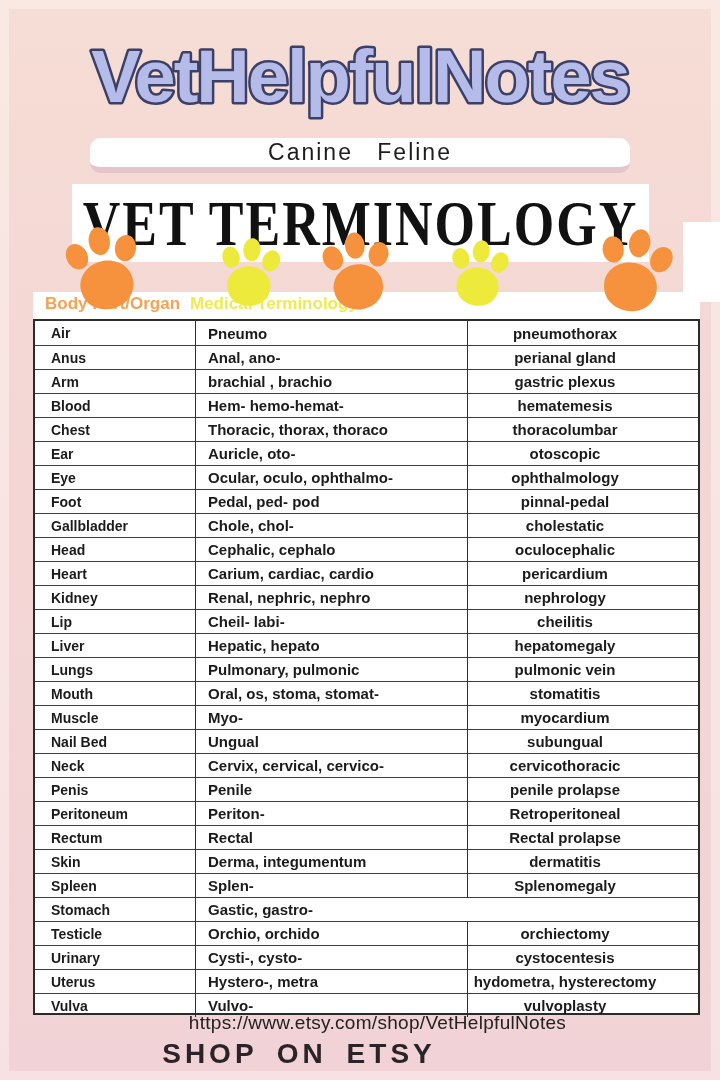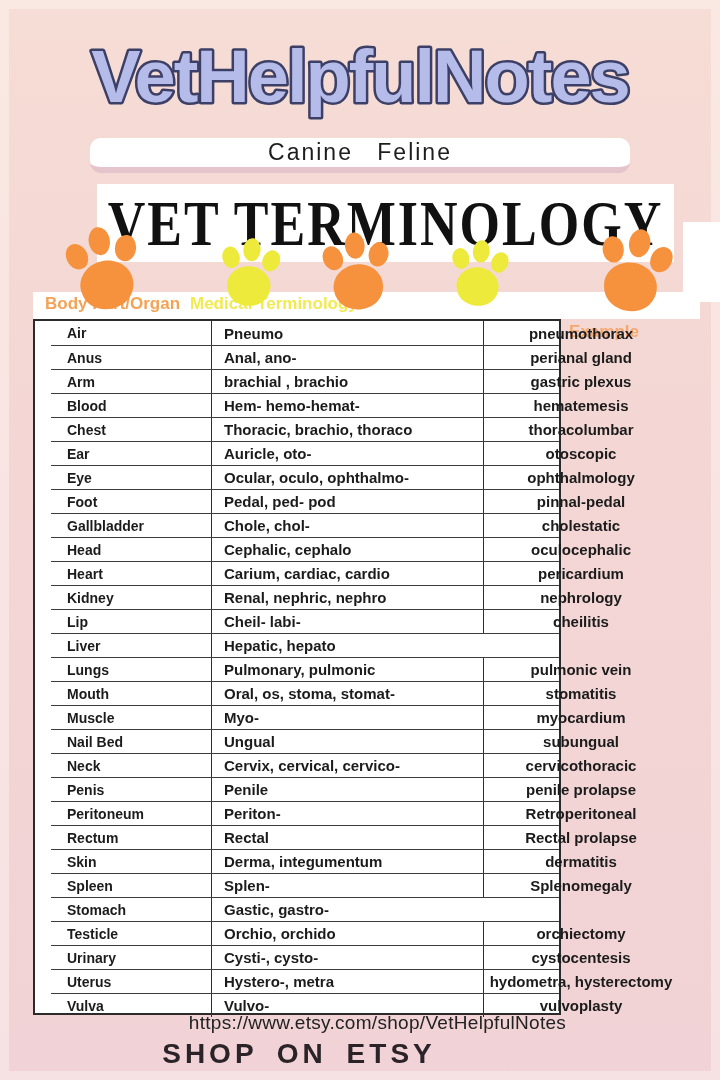--- a/index.html
+++ b/index.html
@@ -17,21 +17,21 @@
   .brand-wrap svg{ width:100%; height:100%; }
 
   
   .species-bar{
     position:absolute; left:90px; top:138px; width:540px; height:35px;
     background:#ffffff; border-bottom:6px solid #e6c4cb;
     display:flex; align-items:center; justify-content:center;
     font-size:23px; color:#1d1d1d; letter-spacing:2px; word-spacing:16px; font-weight:500;border-radius:11px;
   }
   .title-bar{
-    position:absolute; left:97px; top:184px; width:577px; height:78px;
+    position:absolute; left:72px; top:184px; width:577px; height:78px;
     background:#ffffff; display:flex; align-items:center; justify-content:center; z-index:1;
   }
   .title-bar .big{
     font-family:"Liberation Serif", serif; font-weight:700; font-size:52px;
     letter-spacing:2px; color:#111; display:inline-block; transform:scaleY(1.22);
     white-space:nowrap;
   }
   .white-patch{
     position:absolute; left:683px; top:222px; width:37px; height:80px;
     background:#ffffff; z-index:0;
@@ -53,22 +53,22 @@
     position:absolute; left:33px; top:292px; width:667px; height:27px;
     background:#ffffff; z-index:2;
   }
   .th{ position:absolute; top:2px; font-weight:700; font-size:17px; white-space:nowrap; }
   .th1{ left:12px;  color:var(--header-body-part,#f3a356); }
   .th2{ left:157px; color:var(--header-medical,#f1ea50); }
   .th3{ left:446px; width:160px; text-align:right; color:var(--header-example,#f5a76f);margin-top:28px; }
 
   
   .tbl{
-    position:absolute; left:33px; top:319px; width:528px; height:696px;
-    background:#ffffff; border:2px solid var(--table-line,#2b2b2b); z-index:2;padding-left:16px;
+    position:absolute; left:33px; top:319px; width:667px; height:696px;
+    background:#ffffff; border:2px solid var(--table-line,#2b2b2b); z-index:2;
   }
   .row{
     display:grid; grid-template-columns:160px 272px 235px; height:24px;
     border-top:1.6px solid #3d3d3d;
   }
   .row:first-of-type{ border-top:none; }
   .cell{
     font-weight:700; color:var(--text,#1b1b1b); font-size:15px;
     display:flex; align-items:center; white-space:nowrap; overflow:visible;
   }
@@ -175,21 +175,21 @@
       </div>
 
       <div class="row">
         <div class="cell c1">Blood</div>
         <div class="cell c2">Hem- hemo-hemat-</div>
         <div class="cell c3">hematemesis</div>
       </div>
 
       <div class="row">
         <div class="cell c1">Chest</div>
-        <div class="cell c2">Thoracic, brachio, thoraco</div>
+        <div class="cell c2">Thoracic, thorax, thoraco</div>
         <div class="cell c3">thoracolumbar</div>
       </div>
 
       <div class="row">
         <div class="cell c1">Ear</div>
         <div class="cell c2">Auricle, oto-</div>
         <div class="cell c3">otoscopic</div>
       </div>
 
       <div class="row">
@@ -230,20 +230,21 @@
 
       <div class="row">
         <div class="cell c1">Lip</div>
         <div class="cell c2">Cheil- labi-</div>
         <div class="cell c3">cheilitis</div>
       </div>
 
       <div class="row">
         <div class="cell c1">Liver</div>
         <div class="cell c2">Hepatic, hepato</div>
+        <div class="cell c3">hepatomegaly</div>
       </div>
 
       <div class="row">
         <div class="cell c1">Lungs</div>
         <div class="cell c2">Pulmonary, pulmonic</div>
         <div class="cell c3">pulmonic vein</div>
       </div>
 
       <div class="row">
         <div class="cell c1">Mouth</div>

